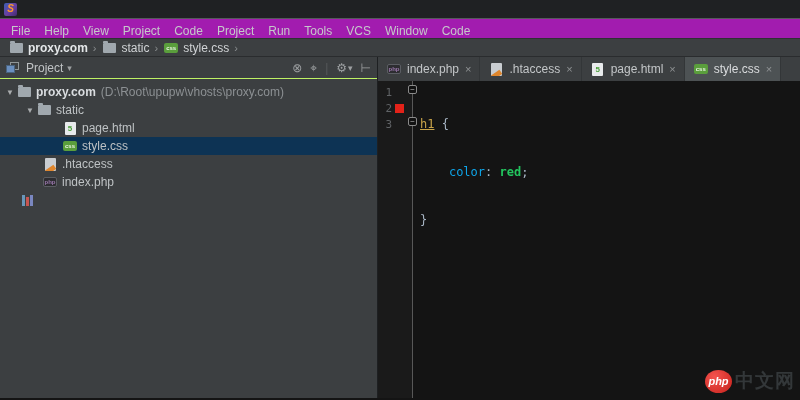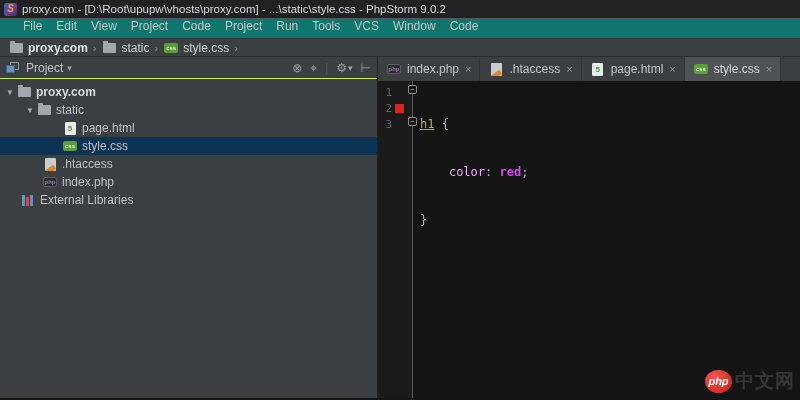--- a/index.html
+++ b/index.html
@@ -8,22 +8,22 @@
 
   
   .titlebar { height:18px; background:#1f2123; display:flex; align-items:center;
     padding-left:4px; color:#dcdcdc; font-size:11.5px; }
   .app-icon { width:13px; height:13px; border-radius:2px; margin-right:5px;
     background:linear-gradient(135deg,#3b5fb3 0%,#6a3fa0 55%,#402a6e 100%);
     color:#ff9a2a; font-size:10px; font-weight:bold; font-style:italic;
     display:flex; align-items:center; justify-content:center; line-height:1; }
 
   
-  .menubar { height:20px; background:#0f766e; border-top:1px solid #55595b;
-    display:flex; align-items:flex-start; padding-left:16px; }
+  .menubar { height:20px; background:#a21caf; border-top:1px solid #55595b;
+    display:flex; align-items:flex-end; padding-left:4px; }
   .menubar .menu-item { color:#c5c8ca; font-size:12px; padding:0 7px; cursor:default; }
 
   
   .navbar { height:19px; background:#3c3f41; border-top:1px solid #2e3133;
     border-bottom:1px solid #2a2c2e; display:flex; align-items:center; padding-left:8px; }
   .crumb { display:flex; align-items:center; color:#d0d3d5; font-size:12px; }
   .crumb.first { font-weight:bold; color:#e4e7e9; }
   .crumb-sep { color:#8a8e90; font-size:11px; margin:0 5px; }
 
   
@@ -100,43 +100,42 @@
   .swatch { width:9px; height:9px; background:#e32219; }
   .fold-line { position:absolute; left:34px; top:0; bottom:0; width:1px; background:#585858; }
   .fold-marker { position:absolute; left:30px; width:9px; height:9px; background:#111;
     border:1px solid #8a8a8a; border-radius:2px; color:#b5b5b5; font-size:8px;
     line-height:7px; text-align:center; z-index:2; }
   .fm1 { top:4px; } .fm2 { top:36px; }
 
   .code { flex:1; padding:3px 0 0 8px; font-family:"DejaVu Sans Mono", monospace;
     font-size:12px; line-height:16px; color:#a9b7c6; white-space:pre; }
   .tok-selector { color:#c9a44a; text-decoration:underline; }
-  .tok-property { color:#f0abfc; }
-  .tok-value { color:#d946ef; font-weight:bold;margin-top:28px; }
+  .tok-property { color:#0ea5e9; }
+  .tok-value { color:#22c55e; font-weight:bold;margin-top:28px; }
 
   
   .watermark { position:absolute; right:5px; bottom:4px; display:flex; align-items:center; z-index:5; }
   .wm-circle { width:27px; height:23px; border-radius:50%;
     background:radial-gradient(circle at 35% 30%, #f4534e, #c6211b);
     color:#fff; font-style:italic; font-weight:bold; font-size:11px;
     display:flex; align-items:center; justify-content:center; margin-right:3px; }
   .wm-text { color:#333739; font-size:19px; font-weight:bold; letter-spacing:1px;
     font-family:"DejaVu Sans", sans-serif; }
 </style>
 </head>
 <body>
 
 <div class="titlebar">
   <span class="app-icon">S</span>
-  <span>proxy.com - [D:\Root\upupw\vhosts\proxy.com] - ...\static\style.css - PhpStorm 9.0.2</span>
 </div>
 
 <div class="menubar">
   <span class="menu-item">File</span>
-  <span class="menu-item">Edit</span>
+  <span class="menu-item">Help</span>
   <span class="menu-item">View</span>
   <span class="menu-item">Project</span>
   <span class="menu-item">Code</span>
   <span class="menu-item">Project</span>
   <span class="menu-item">Run</span>
   <span class="menu-item">Tools</span>
   <span class="menu-item">VCS</span>
   <span class="menu-item">Window</span>
   <span class="menu-item">Code</span>
 </div>
@@ -187,20 +186,21 @@
       </span>
     </div>
 
     <div class="tree">
       <div class="tree-row p0">
         <span class="tw">▼</span>
         <span class="ticon">
             <span class="ic-folder"></span>
           </span>
         <span class="tlabel bold">proxy.com</span>
+        <span class="tpath">(D:\Root\upupw\vhosts\proxy.com)</span>
       </div>
       <div class="tree-row p1">
         <span class="tw">▼</span>
         <span class="ticon">
             <span class="ic-folder"></span>
           </span>
         <span class="tlabel">static</span>
       </div>
       <div class="tree-row p2">
         <span class="tw"></span>
@@ -232,21 +232,20 @@
       </div>
       <div class="tree-row pext">
         <span class="tw"></span>
         <span class="ticon">
             <span class="ic-lib">
               <i></i>
               <i></i>
               <i></i>
             </span>
           </span>
-        <span class="tlabel">External Libraries</span>
       </div>
     </div>
   </div>
 
   <div class="editor-area">
     <div class="tabbar">
       <span class="tab">
         <span class="ticon">
             <span class="ic-php">php</span>
           </span>

